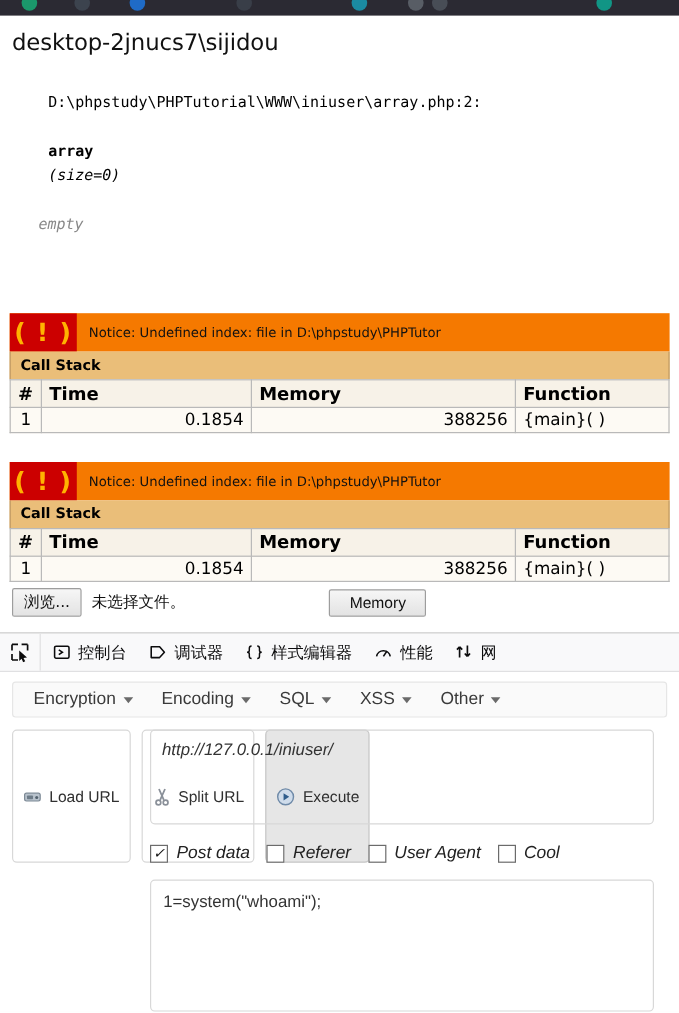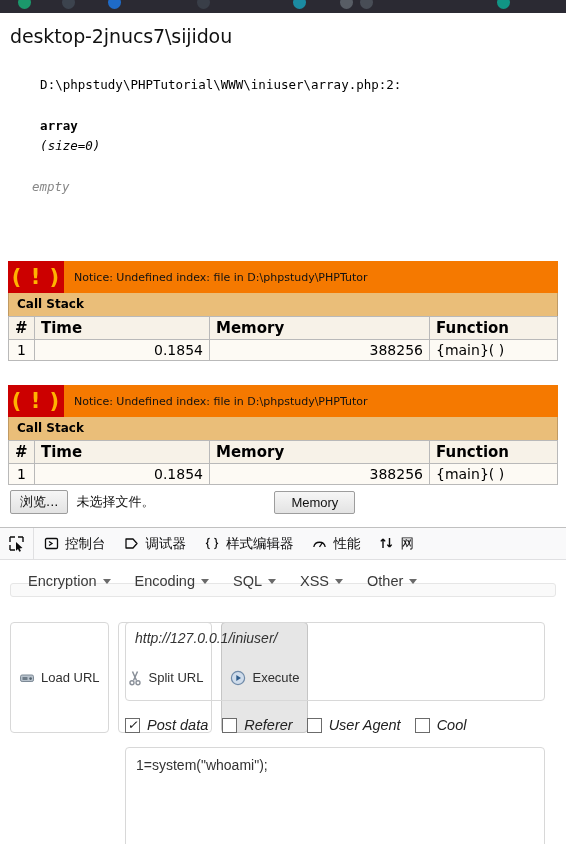--- a/index.html
+++ b/index.html
@@ -180,28 +180,28 @@
     display:inline-flex; align-items:center; justify-content:center;
     width: 16px; height: 16px;
     font-size: 12px;
     color: #0c0c0d;
   }
 
   
   .hackbar { background: #fff; padding: 8px 0 0 0; }
   .hb-menubar {
     display: flex;
-    align-items: flex-end;
+    align-items: center;
     gap: 6px;
     background: #fafafa;
     border: 1px solid #e6e6e6;
     border-radius: 3px;
-    margin: 15px 10px;
+    margin: 0 10px;
     padding: 5px 8px;
-    height: 14px;
+    height: 30px;
   }
   .hb-menu {
     font-size: 14.5px;
     color: #3a3a3a;
     padding: 2px 9px;
     display: flex;
     align-items: center;
     gap: 6px;
     font-family: "Liberation Sans", sans-serif;
   }

